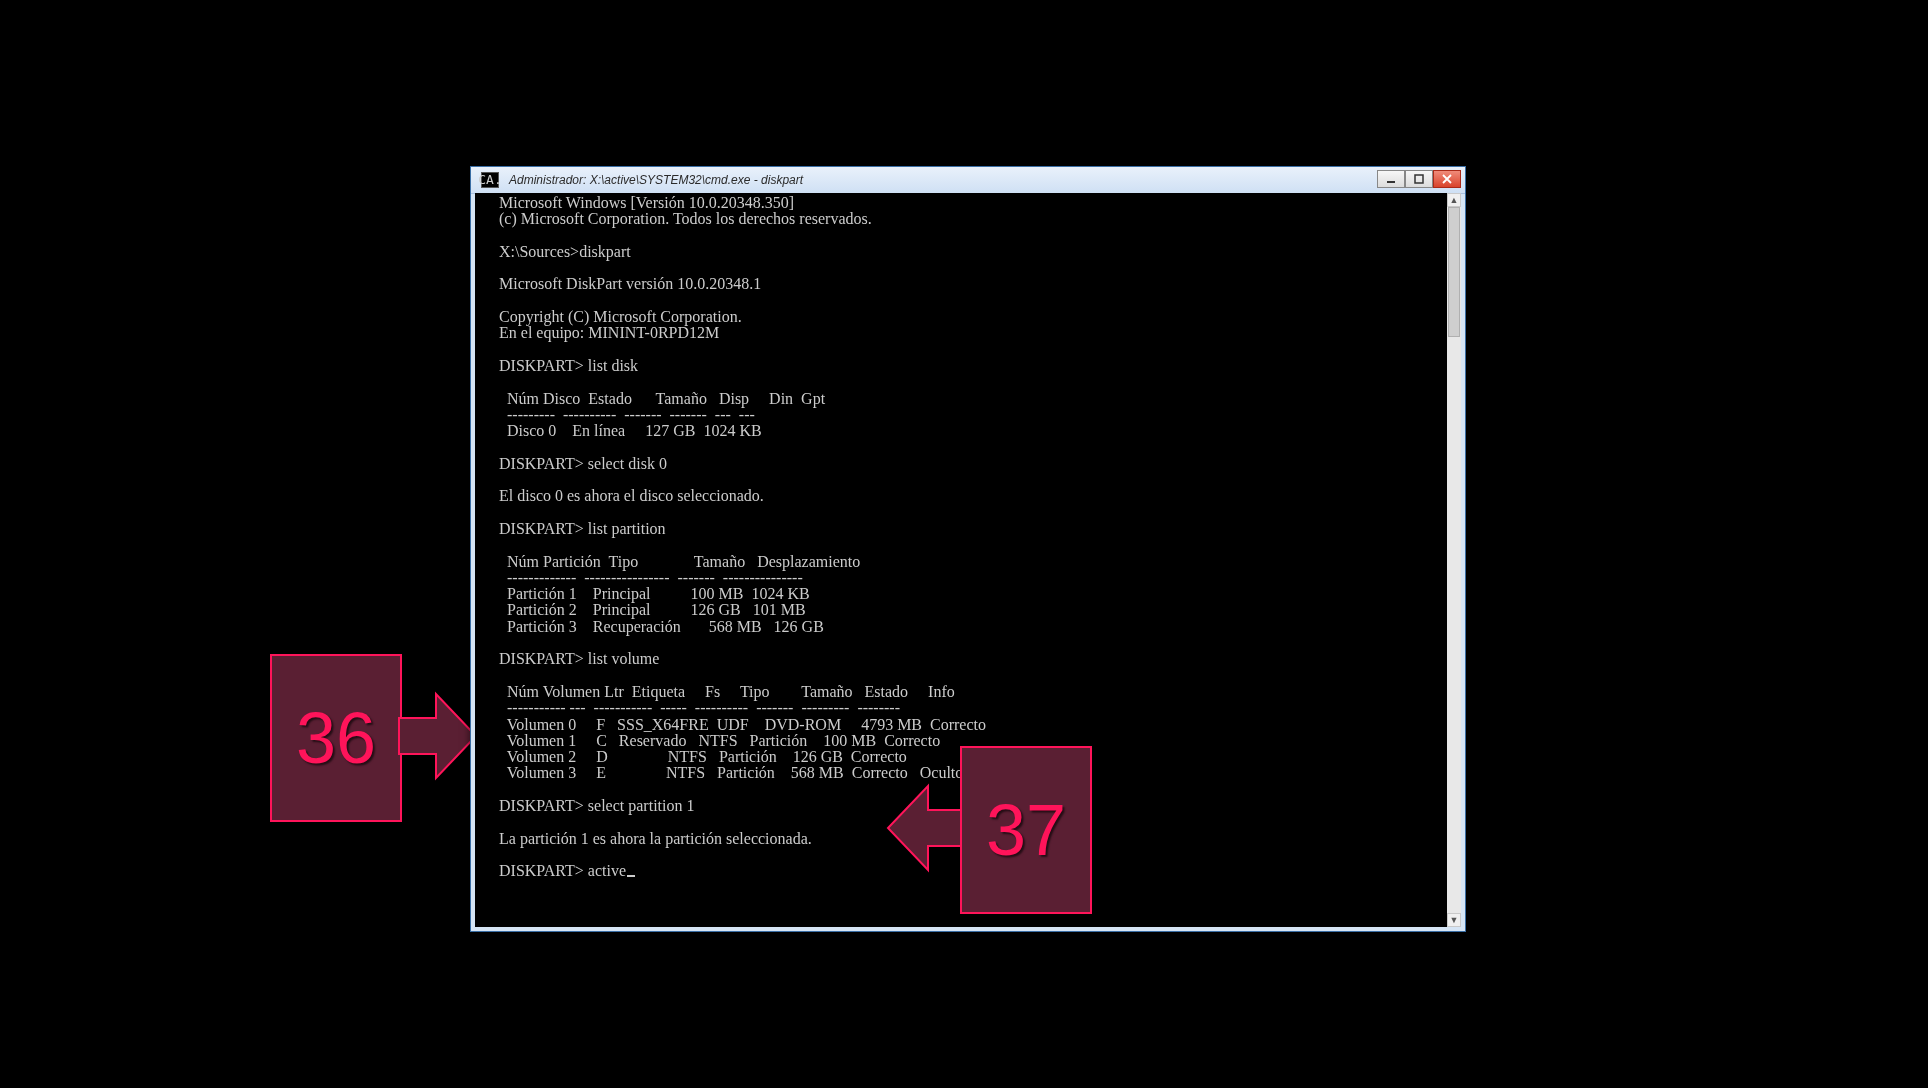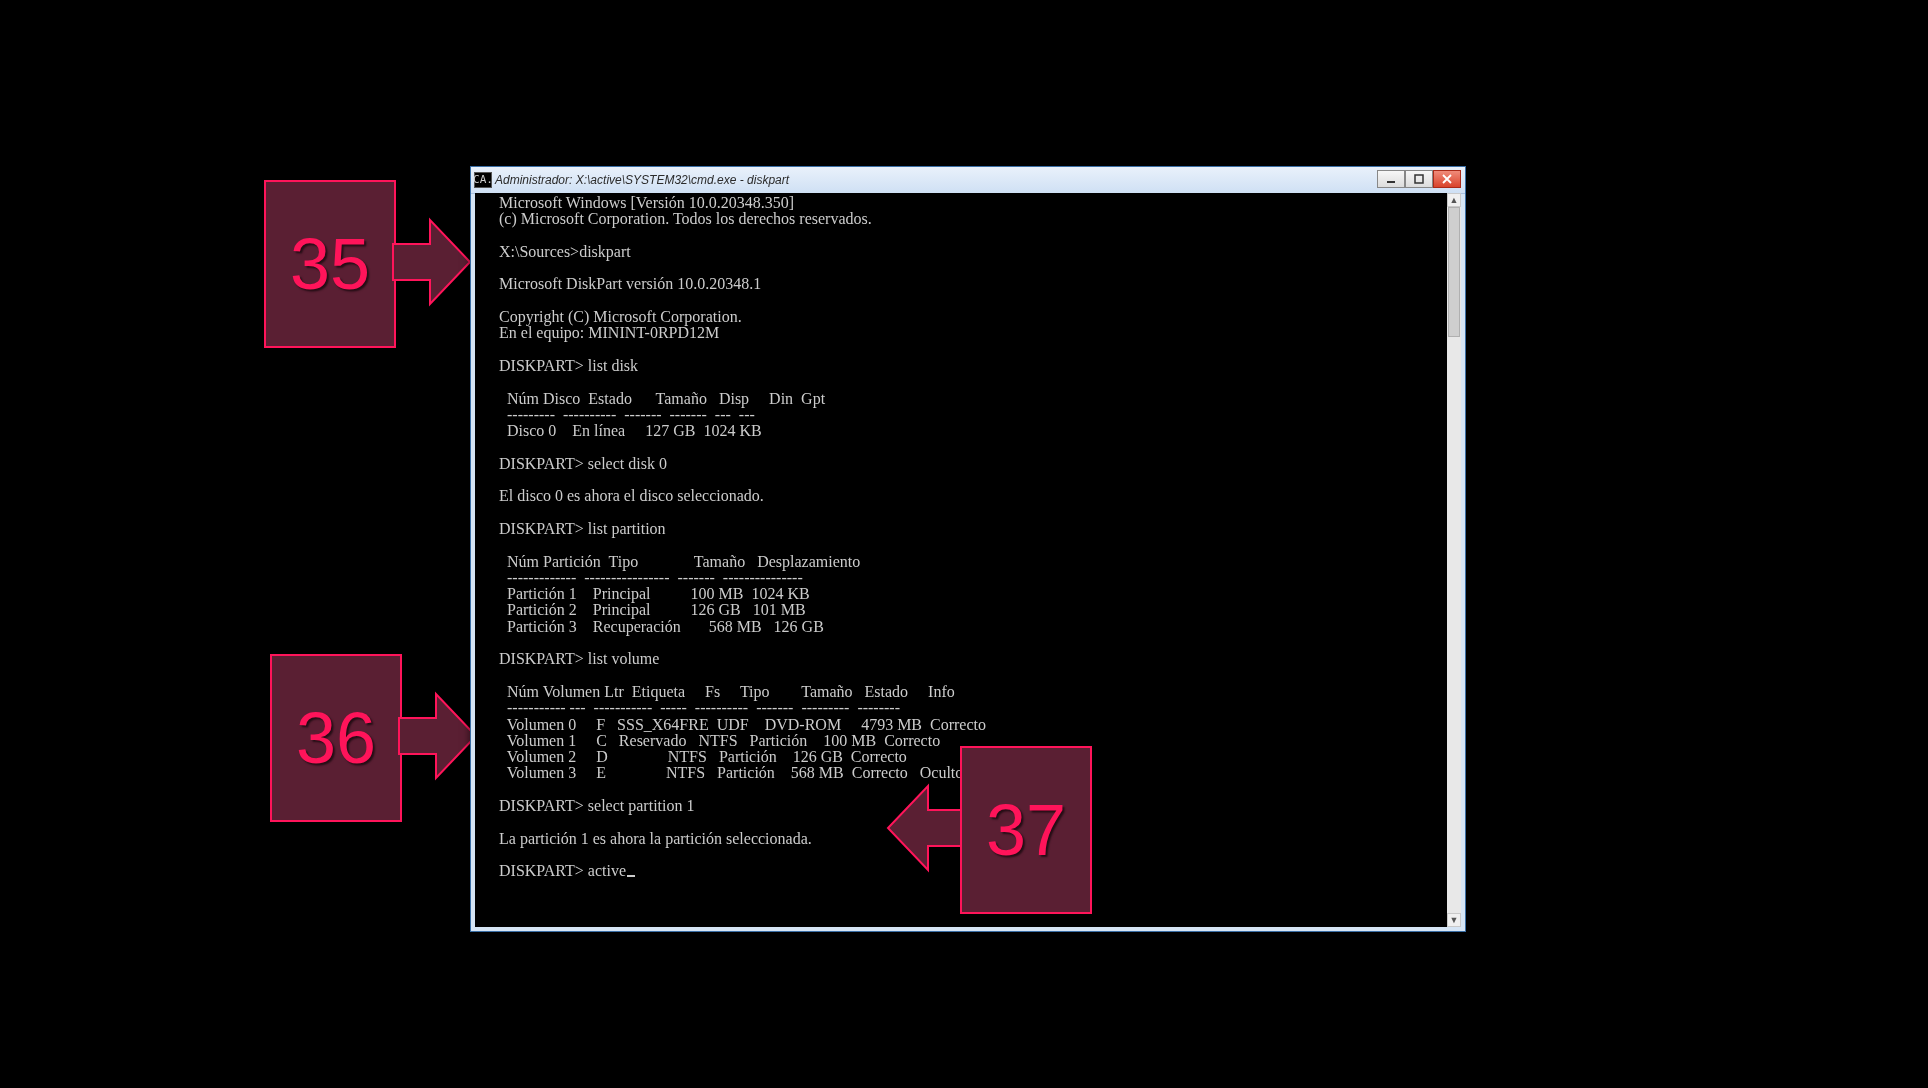--- a/index.html
+++ b/index.html
@@ -38,24 +38,24 @@
     display: flex;
     align-items: center;
     font-size: 12px;
     color: #333;
   }
   .titlebar .cmd-icon {
     display:inline-flex;
     align-items:center;
     justify-content:center;
     width:16px; height:14px;
-    margin: 0 3px;
+    margin: 0 10px;
     background:#000;
     color:#ccc;
-    font-size:11px;
+    font-size:13px;
     line-height:14px;
     font-family: Consolas, monospace;
     border:1px solid #555;
   }
   .titlebar .title-text {
     font-style: italic;
     color: #2b2b2b;
     white-space: nowrap;
   }
   .winbtns {
@@ -164,28 +164,20 @@
     fill:#5a1f33;
     stroke:#ff145a;
     stroke-width:2;
   }
 </style>
 </head>
 <body>
 
 <div class="canvas">
 
-  <div class="callout" style="left:264px; top:180px; width:210px; height:170px;">
-    <div class="box" style="left:0; top:0; width:128px; height:164px;">
-      <span>35</span>
-    </div>
-    <svg class="arrow" style="left:128px; top:36px;" width="80" height="92" viewBox="0 0 80 92">
-      <path d="M1 28 L38 28 L38 4 L78 46 L38 88 L38 64 L1 64 Z"></path>
-    </svg>
-  </div>
 
   <div class="callout" style="left:270px; top:654px; width:210px; height:170px;">
     <div class="box" style="left:0; top:0; width:128px; height:164px;">
       <span>36</span>
     </div>
     <svg class="arrow" style="left:128px; top:36px;" width="80" height="92" viewBox="0 0 80 92">
       <path d="M1 28 L38 28 L38 4 L78 46 L38 88 L38 64 L1 64 Z"></path>
     </svg>
   </div>
 

